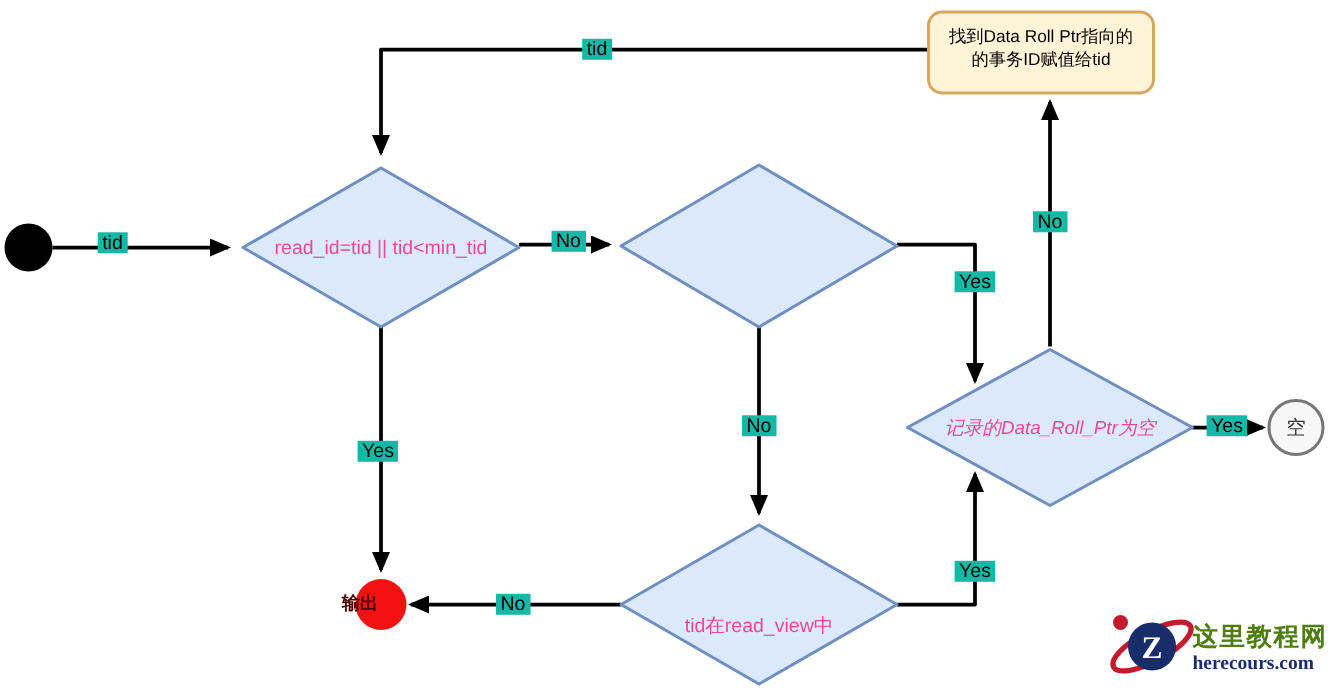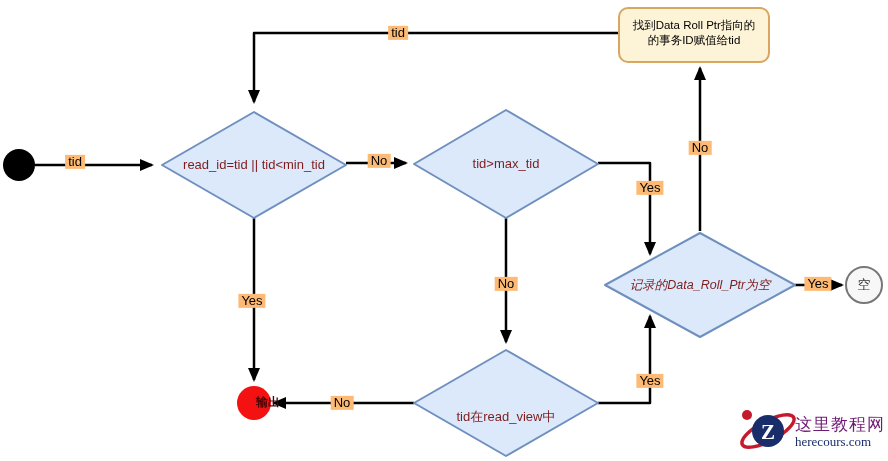--- a/index.html
+++ b/index.html
@@ -3,54 +3,54 @@
 <meta charset="utf-8">
 <style>
   html,body{margin:0;padding:0;background:#fff;}
   .canvas{
     position:relative;width:888px;height:461px;background:#ffffff;overflow:hidden;
     font-family:"Liberation Sans","DejaVu Sans",sans-serif;
   }
   .wires{position:absolute;left:0;top:0;}
   .node-label{
     position:absolute;display:flex;align-items:center;justify-content:center;
-    text-align:center;color:#7f1d1d;font-size:13px;line-height:1.15;pointer-events:none;
+    text-align:center;color:#ec4899;font-size:13px;line-height:1.15;pointer-events:none;
   }
   .edge-label{
     position:absolute;transform:translate(-50%,-50%);
-    background:#fdba74;padding:0 3px;font-size:13px;color:#000;line-height:1.1;
+    background:#14b8a6;padding:0 3px;font-size:13px;color:#000;line-height:1.1;
     white-space:nowrap;
   }
   .note-text{
     position:absolute;left:619px;top:8px;width:150px;height:50px;
     display:flex;flex-direction:column;align-items:center;justify-content:center;
     font-size:11.5px;line-height:15px;color:#000;text-align:center;white-space:nowrap;
   }
   .output-label{
-    left:248px;top:389px;width:40px;height:28px;
+    left:220px;top:389px;width:40px;height:28px;
     font-size:12px;color:#4a0404;font-weight:bold;letter-spacing:0;
   }
   .empty-label{left:848px;top:271px;width:32px;height:28px;font-size:13px;color:#333;}
   .d1{left:163px;top:140px;width:182px;height:50px;}
   .d2{left:416px;top:139px;width:180px;height:50px;}
   .d3{left:606px;top:260px;width:188px;height:50px;font-size:12.5px;font-style:italic;}
   .d4{left:416px;top:392px;width:180px;height:50px;}
   .logo{
     position:absolute;left:735px;top:404px;width:153px;height:57px;
     display:flex;align-items:center;
   }
   .logo-mark{position:relative;width:66px;height:57px;flex:none;}
   .logo-text{display:flex;flex-direction:column;justify-content:center;margin-left:-6px;}
   .logo-title{
-    font-size:17px;font-weight:normal;color:#701a75;line-height:19px;
+    font-size:17px;font-weight:bold;color:#4d7c0f;line-height:19px;
     letter-spacing:1px;white-space:nowrap;
   }
   .logo-domain{
     font-family:"Liberation Serif","DejaVu Serif",serif;
-    font-size:13px;font-weight:normal;color:#1a2d6b;line-height:16px;white-space:nowrap;
+    font-size:13px;font-weight:bold;color:#1a2d6b;line-height:16px;white-space:nowrap;
   }
 </style>
 </head>
 <body>
 
 <div class="canvas">
 
   <svg class="wires" width="888" height="461" viewBox="0 0 888 461">
     <defs>
       <marker id="arr" markerUnits="userSpaceOnUse" markerWidth="14" markerHeight="12" refX="12" refY="6" orient="auto">
@@ -78,21 +78,20 @@
     <polygon points="605,285 700,233 795,285 700,337" fill="#dbe9fb" stroke="#6f8fbf" stroke-width="2" stroke-linejoin="round"></polygon>
     <polygon points="414,403 506,350 598,403 506,456" fill="#dbe9fb" stroke="#6f8fbf" stroke-width="2" stroke-linejoin="round"></polygon>
 
     <rect x="619" y="8" width="150" height="54" rx="9" fill="#fdf3d7" stroke="#d8a65f" stroke-width="2"></rect>
 
     <circle cx="254" cy="403" r="17" fill="#f31111"></circle>
     <circle cx="864" cy="285" r="18" fill="#f7f7f7" stroke="#777" stroke-width="2"></circle>
   </svg>
 
   <div class="node-label d1">read_id=tid || tid&lt;min_tid</div>
-  <div class="node-label d2">tid&gt;max_tid</div>
   <div class="node-label d3">记录的Data_Roll_Ptr为空</div>
   <div class="node-label d4">tid在read_view中</div>
   <div class="node-label output-label">输出</div>
   <div class="node-label empty-label">空</div>
 
   <div class="note-text">
     <span>找到Data Roll Ptr指向的</span>
     <span>的事务ID赋值给tid</span>
   </div>
 

